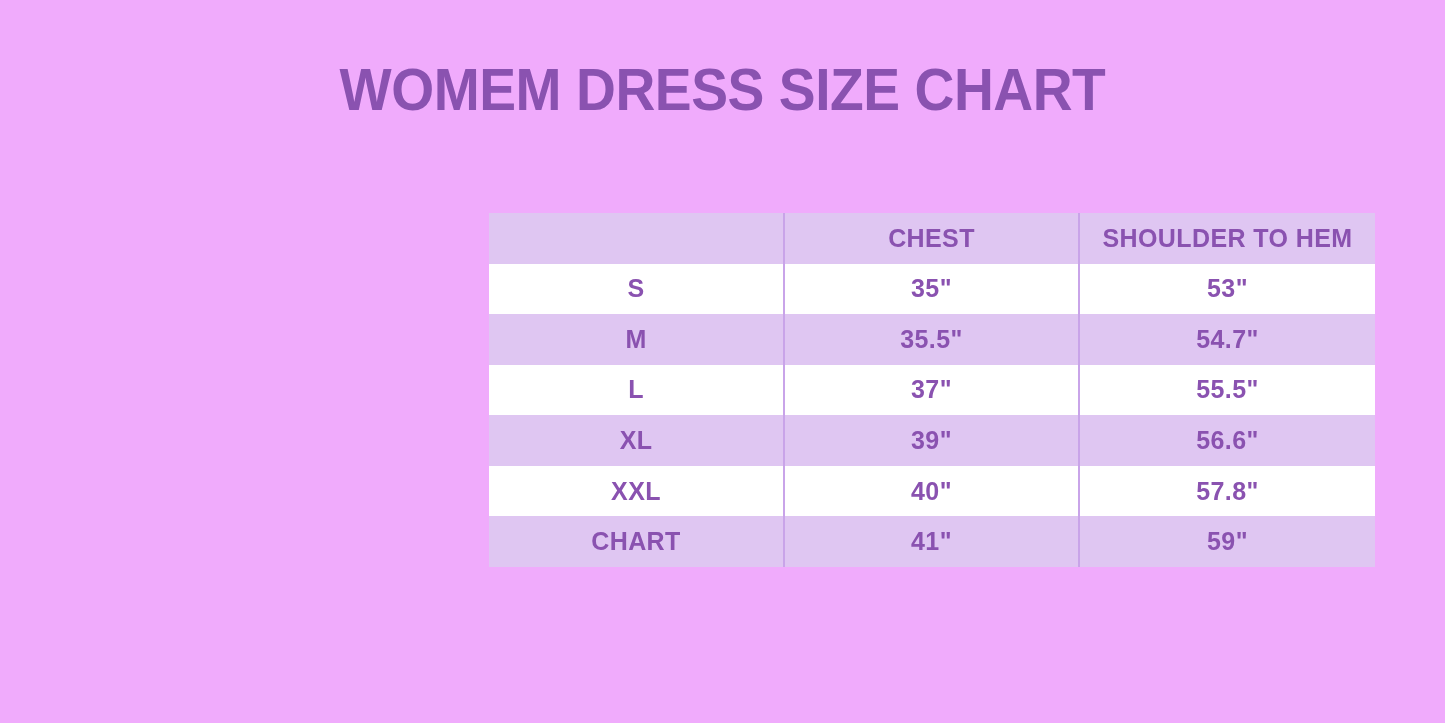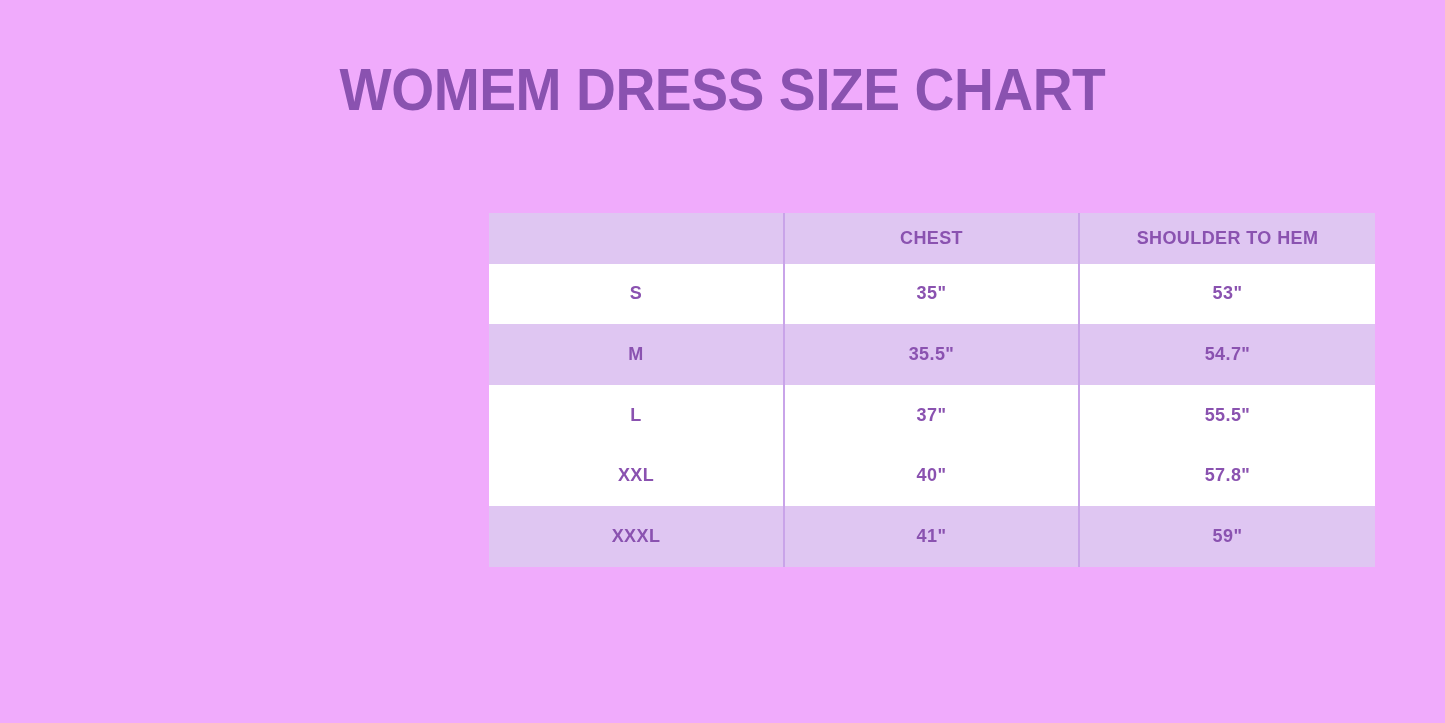--- a/index.html
+++ b/index.html
@@ -57,21 +57,21 @@
   }
 
   #size-table th,
   #size-table td {
     padding: 0;
     margin: 0;
     text-align: center;
     vertical-align: middle;
     font-family: "Liberation Sans", sans-serif;
     font-weight: bold;
-    font-size: 18px;
+    font-size: 25px;
     letter-spacing: 0.4px;
     color: #8a52b0;
     border: none;
   }
 
   
   .col-size  { width: 294px; }
   .col-chest { width: 293px; }
   .col-hem   { width: 295px; }
 
@@ -118,26 +118,31 @@
       <tr class="row-band">
         <td class="col-size cell-size">M</td>
         <td class="col-chest">35.5"</td>
         <td class="col-hem">54.7"</td>
       </tr>
       <tr class="row-plain">
         <td class="col-size cell-size">L</td>
         <td class="col-chest">37"</td>
         <td class="col-hem">55.5"</td>
       </tr>
+      <tr class="row-band">
+        <td class="col-size cell-size">XL</td>
+        <td class="col-chest">39"</td>
+        <td class="col-hem">56.6"</td>
+      </tr>
       <tr class="row-plain">
         <td class="col-size cell-size">XXL</td>
         <td class="col-chest">40"</td>
         <td class="col-hem">57.8"</td>
       </tr>
       <tr class="row-band">
-        <td class="col-size cell-size">XXXL</td>
+        <td class="col-size cell-size">CHART</td>
         <td class="col-chest">41"</td>
         <td class="col-hem">59"</td>
       </tr>
     </tbody>
   </table>
 
 </div>
 
 </body></html>

